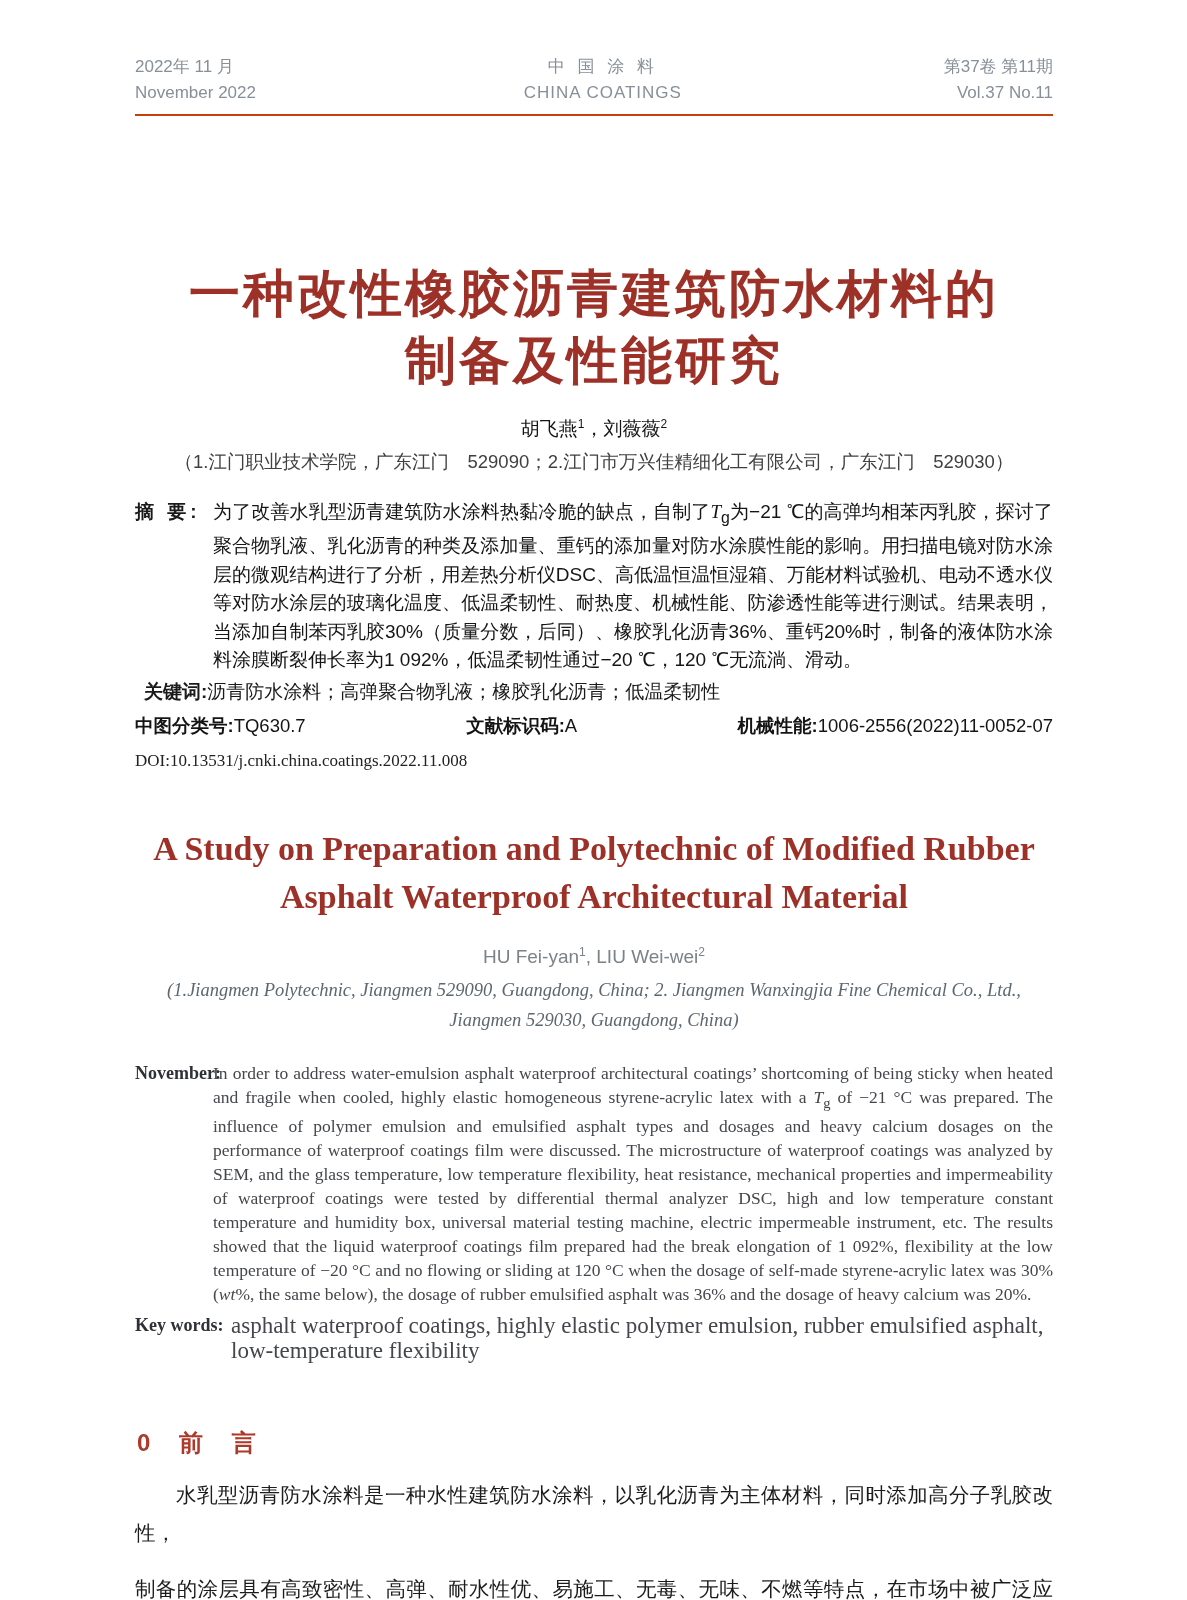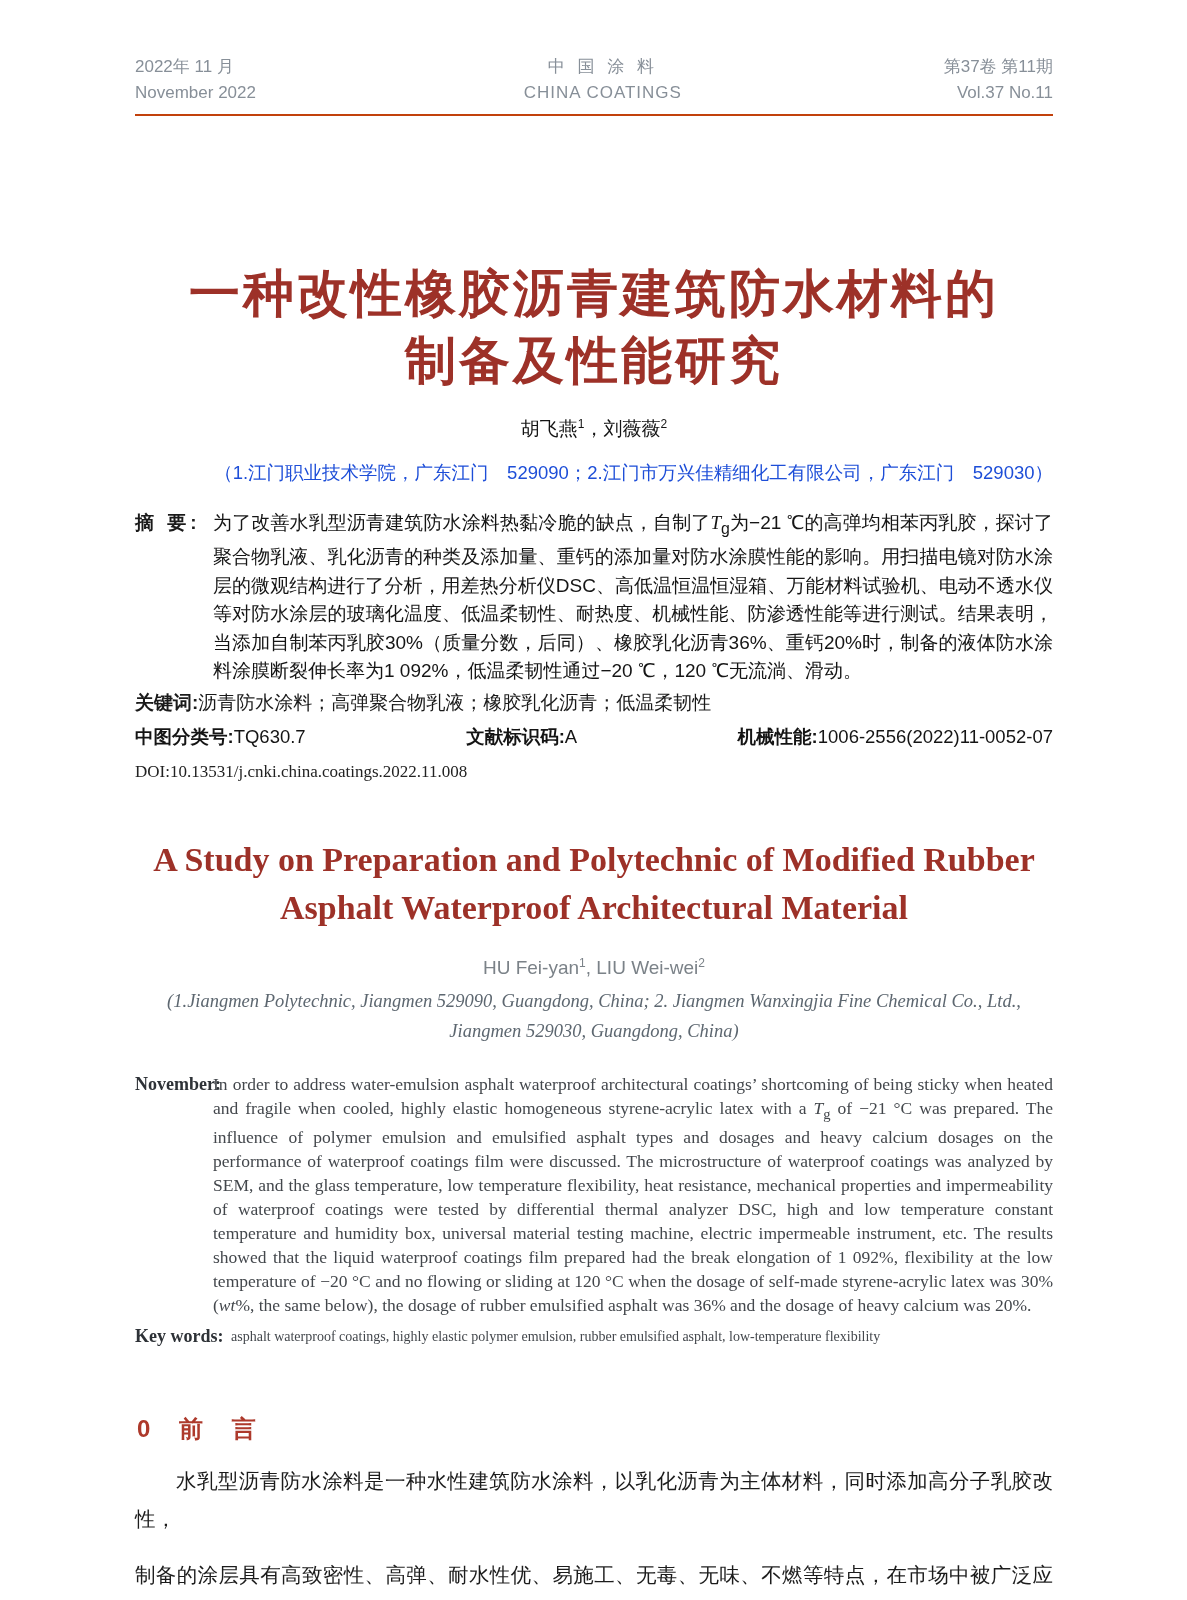--- a/index.html
+++ b/index.html
@@ -19,49 +19,49 @@
   .journal-header .center { text-align: center; letter-spacing: 4px; margin-left: 6px; }
   .journal-header .center .en { letter-spacing: 1px; text-align: center; }
   .journal-header .right { text-align: right; }
 
   
   .title-cn { margin-top: 144px; text-align: center; color: #9d3128;
     font-weight: 800; font-size: 51px; line-height: 67px; letter-spacing: 3px;
     font-family: "Liberation Sans", sans-serif; }
   .authors-cn { margin-top: 22px; text-align: center; font-size: 19px; color: #141414; }
   .authors-cn sup, .authors-en sup { font-size: 12px; }
-  .affil-cn { margin-top: 18px; text-align: right; font-size: 18.5px; color: #1d4ed8; }
+  .affil-cn { margin-top: 7px; text-align: center; font-size: 18.5px; color: #404040; }
 
   
   .abstract-cn { margin-top: 24px; display: flex; font-size: 19px; line-height: 28.5px; }
   .abstract-cn .lbl { font-weight: bold; white-space: nowrap; width: 78px; flex: none; letter-spacing: 4px; }
   .abstract-cn .txt { flex: 1; text-align: justify; color: #151515; }
   .abstract-cn .txt i { font-family: "Liberation Serif", serif; }
-  .keywords-cn { display: flex; font-size: 19px; line-height: 28.5px; margin-top: 3px; }
+  .keywords-cn { display: flex; font-size: 19px; line-height: 28.5px; margin-top: 3px; margin-left: 9px; }
   .keywords-cn .lbl { font-weight: bold; white-space: nowrap; }
   .meta-row { display: flex; justify-content: space-between; font-size: 18.5px; margin-top: 7px; color: #141414; }
   .meta-row .lbl { font-weight: bold; }
   .doi-line { margin-top: 13px; font-family: "Liberation Serif", serif; font-size: 17px; color: #222; }
 
   
   .title-en { margin-top: 54px; text-align: center; color: #9d3128; font-weight: bold;
     font-family: "Liberation Serif", serif; font-size: 34px; line-height: 48px; }
   .authors-en { margin-top: 24px; text-align: center; font-size: 19px; color: #7b8288; }
   .affil-en { margin-top: 6px; text-align: center; font-style: italic;
     font-family: "Liberation Serif", serif; font-size: 18.5px; line-height: 30px;
     color: #5d6770; max-width: 905px; margin-left: auto; margin-right: auto; }
 
   
   .abstract-en { margin-top: 26px; display: flex; font-family: "Liberation Serif", serif; }
   .abstract-en .lbl { font-weight: bold; font-size: 18px; color: #2e3237; width: 78px; flex: none; line-height: 24px; }
   .abstract-en .txt { flex: 1; font-size: 17.5px; line-height: 24px; text-align: justify; color: #43474c; }
   .abstract-en .txt i { font-style: italic; }
   .keywords-en { margin-top: 7px; display: flex; font-family: "Liberation Serif", serif; }
   .keywords-en .lbl { font-weight: bold; font-size: 18px; color: #2e3237; width: 96px; flex: none; line-height: 25px; }
-  .keywords-en .txt { flex: 1; font-size: 14px; line-height: 25px; color: #43474c; }
+  .keywords-en .txt { flex: 1; font-size: 23px; line-height: 25px; color: #43474c; }
 
   
   .intro { margin-top: 62px; display: flex; gap: 19px; flex-direction: column; }
   .intro .col { flex: 1; min-width: 0; }
   .section-heading { color: #ad392b; font-weight: bold; font-size: 24px;
     word-spacing: 22px; margin: 2px 0 18px 2px; }
   .intro p { font-family: "Liberation Serif", serif; font-size: 20.5px;
     line-height: 37.5px; text-align: justify; color: #1c1c1c; }
   .intro .indent { text-indent: 2em; }
   .intro sup { font-size: 12px; font-family: "Liberation Serif", serif; }

